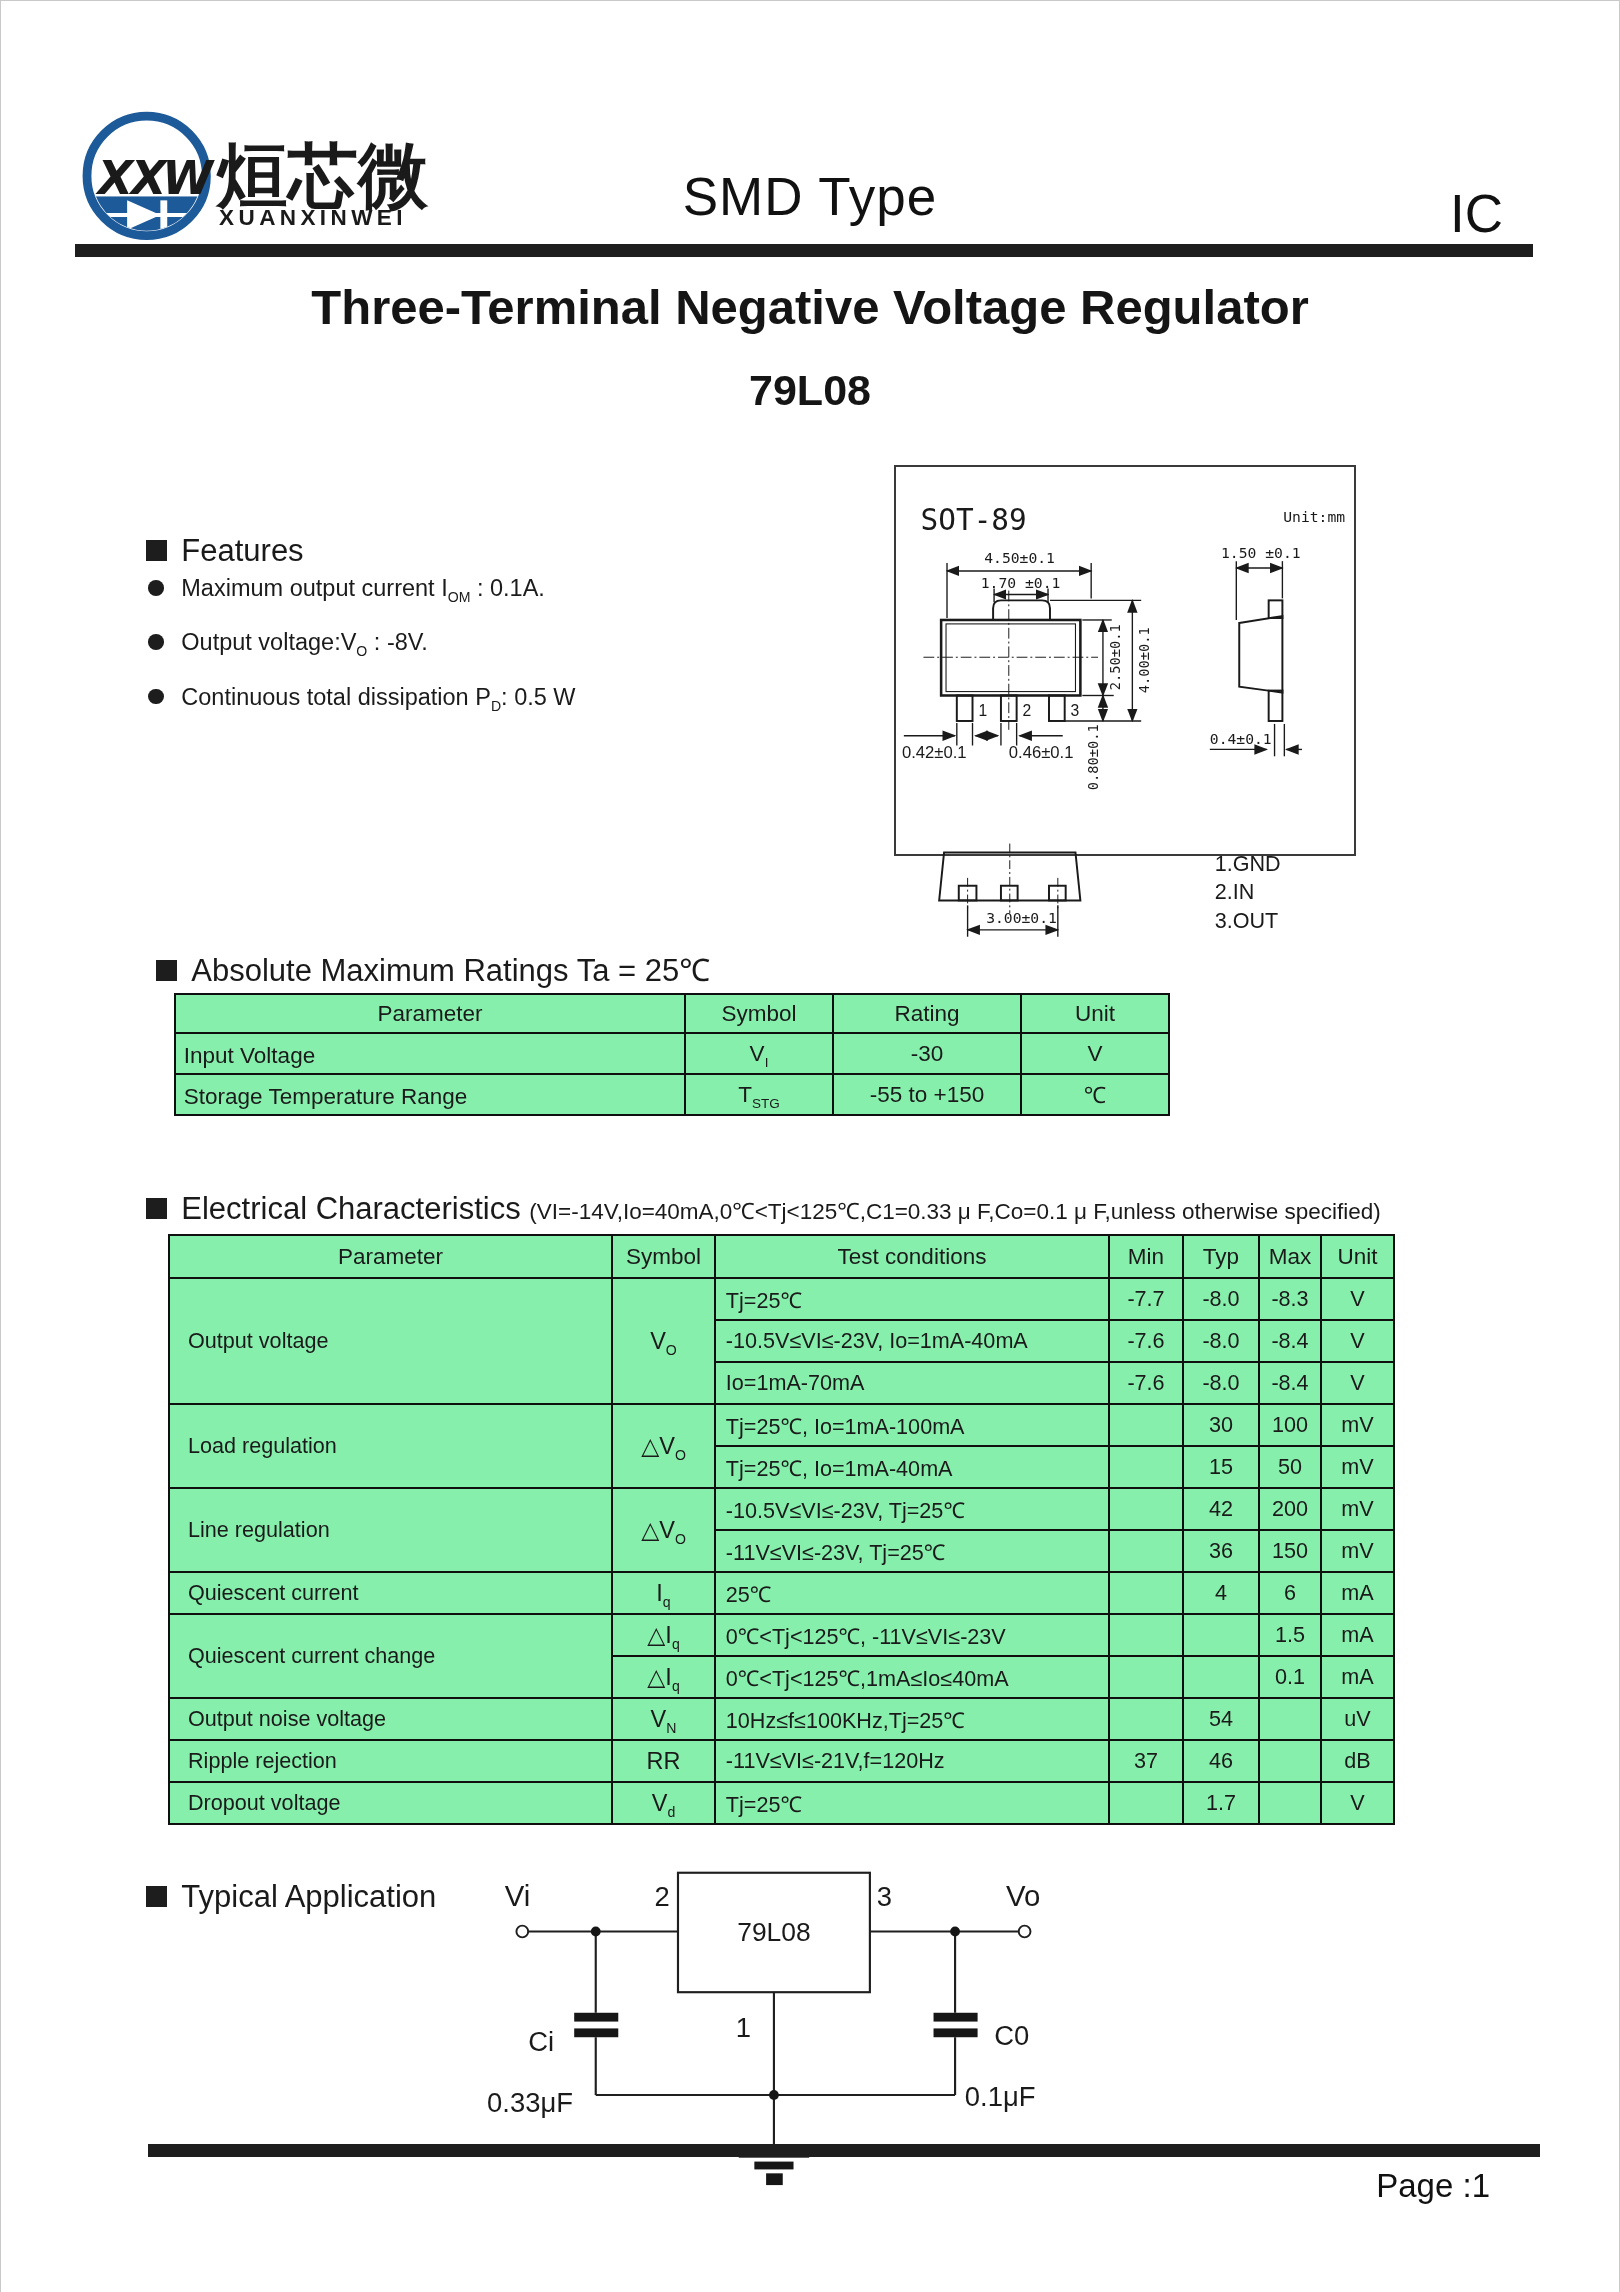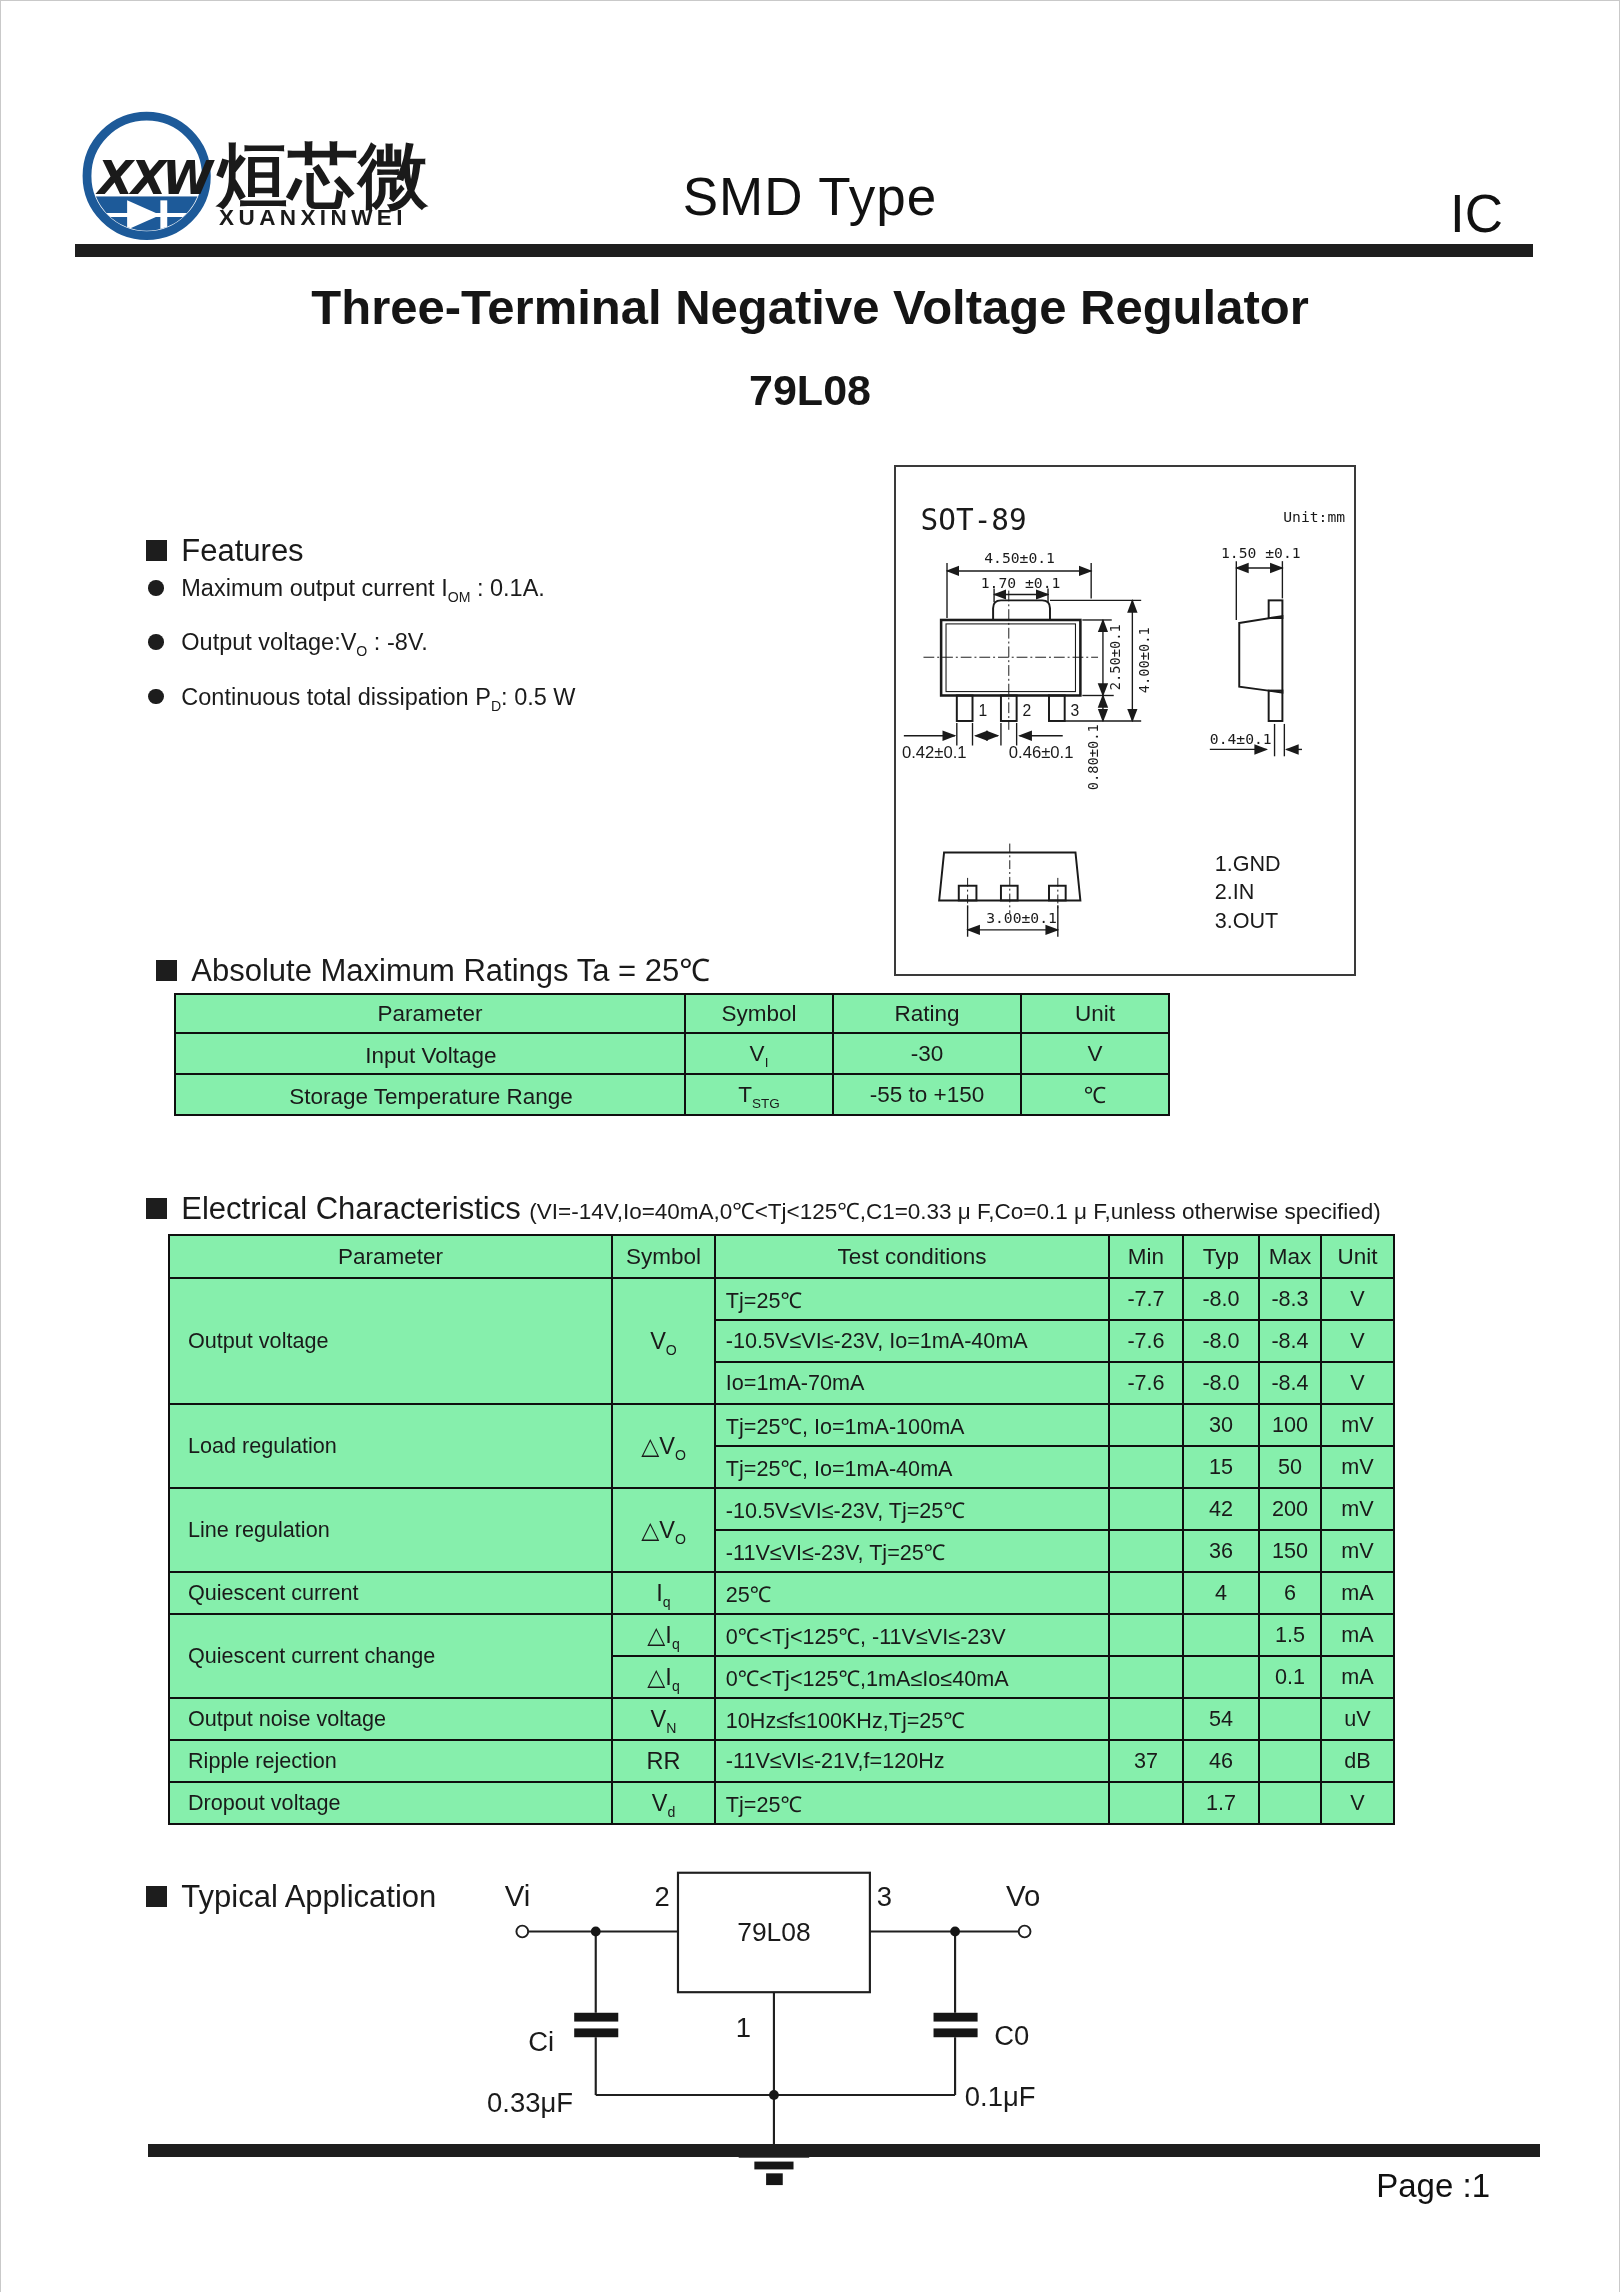--- a/index.html
+++ b/index.html
@@ -13,40 +13,40 @@
   .logo-wrap { position:absolute; left:71px; top:80px; width:392px; height:181px; }
   .smd-type { position:absolute; left:0; right:0; top:165px; text-align:center;
     font-size:53px; letter-spacing:1px; color:#111; }
   .ic-label { position:absolute; right:116px; top:182px; font-size:53px; color:#111; }
   .header-rule { position:absolute; left:74px; top:243px; width:1458px; height:12.7px; background:#1e1e1e; }
   .doc-title { position:absolute; left:0; right:0; top:278px; text-align:center;
     font-size:49px; font-weight:bold; color:#151515; }
   .part-no { position:absolute; left:0; right:0; top:365px; text-align:center;
     font-size:43px; font-weight:bold; color:#151515; }
   
-  .pkg-box { position:absolute; left:893px; top:464px; width:462px; height:511px;
+  .pkg-box { position:absolute; left:893px; top:464px; width:462px; height:391px;
     border:2px solid #3a3a3a; background:#fff; }
   
   .sec-head { position:absolute; font-size:31px; color:#1a1a1a; white-space:nowrap; }
   .sq { display:inline-block; width:20.6px; height:20.6px; background:#1d1d1d; margin-right:14.7px; }
   .sec-note { font-size:22.5px; letter-spacing:0; }
   
   .features-list { position:absolute; left:147px; top:574px; list-style:none; }
   .features-list li { margin-bottom:27.4px; font-size:23.5px; color:#1b1b1b; white-space:nowrap; }
   .dot { display:inline-block; width:15.7px; height:15.7px; border-radius:50%; background:#1d1d1d;
     margin-right:17.6px; vertical-align:middle; transform:translateY(-2px); }
   sub { font-size:60%; line-height:0; }
   
   table { border-collapse:collapse; table-layout:fixed; background:#86efac; }
   .abs-table { position:absolute; left:173px; top:992px; width:994px; }
   .abs-table th, .abs-table td { border:2.9px solid #0f0f0f; font-size:22.5px; font-weight:normal;
     text-align:center; padding:0 5.9px; }
   .abs-table th { height:39px; }
   .abs-table td { height:41px; }
-  .abs-table td.param { text-align:center; padding-left:7.8px; vertical-align:bottom; padding-bottom:3.9px;border-radius:13px; }
+  .abs-table td.param { text-align:left; padding-left:7.8px; vertical-align:bottom; padding-bottom:3.9px;border-radius:13px; }
   .elec-table { position:absolute; left:167px; top:1233px; width:1225px; }
   .elec-table th { border:2.9px solid #0f0f0f; font-size:22.5px; font-weight:normal; height:43px; text-align:center; }
   .elec-table td { border:2px solid #0f0f0f; font-size:21.6px; height:42px; text-align:center; padding:0 3.9px; }
   .elec-table tr.gs td { border-top-width:2.9px; }
   .elec-table td.param { text-align:left; padding-left:18px; }
   .elec-table td.cond { text-align:left; padding-left:9.8px; }
   .elec-table td.sym { font-size:23.5px; }
   
   .circuit { position:absolute; left:470px; top:1860px; }
   

